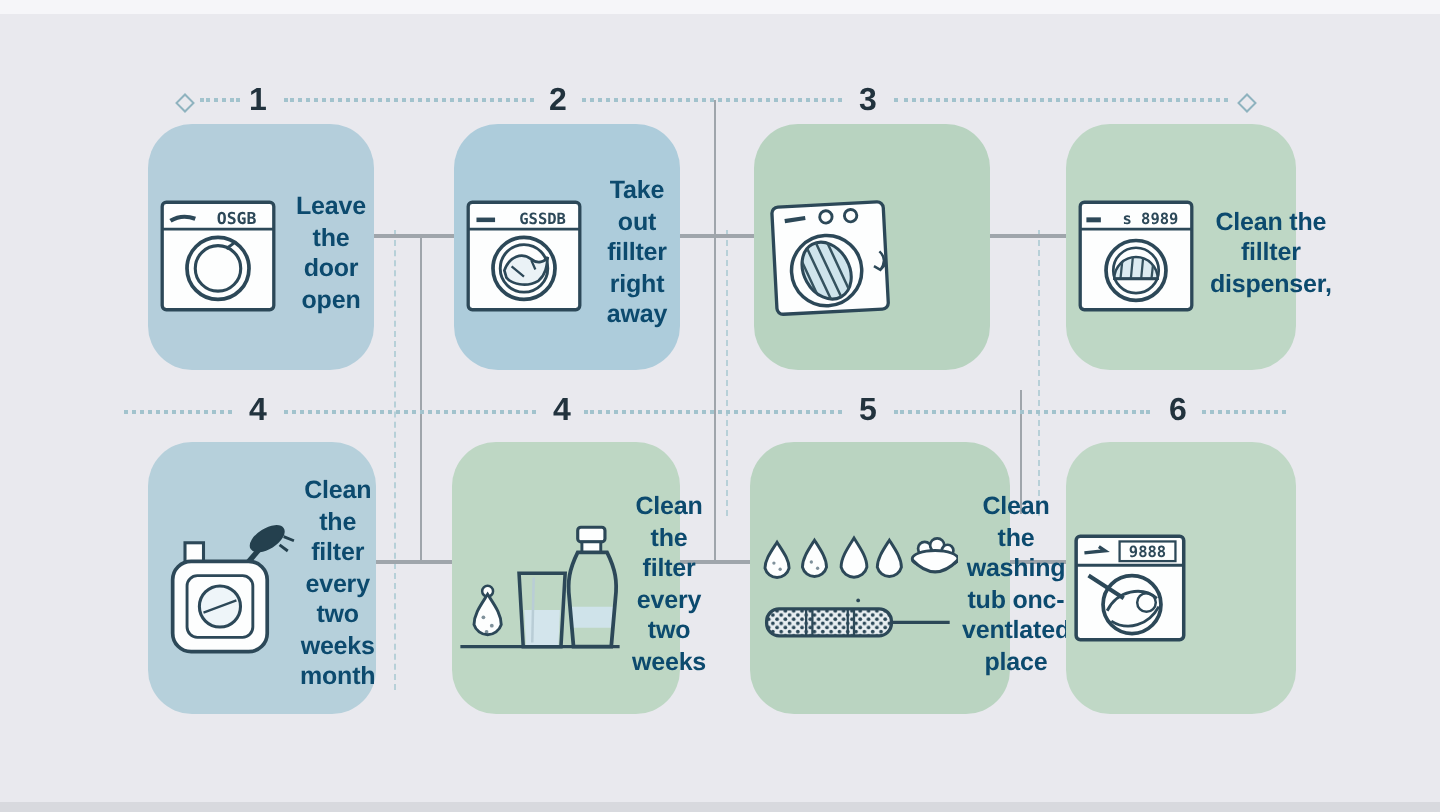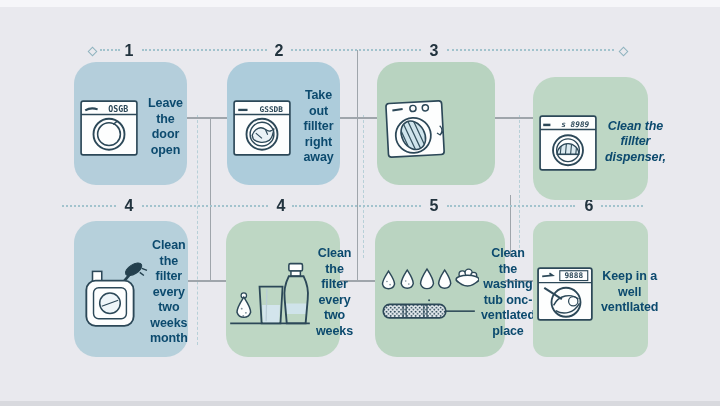--- a/index.html
+++ b/index.html
@@ -133,21 +133,21 @@
             <g clip-path="url(#c3)">
               <path d="M25 24 L23 52 M30 23 L28 53 M35 23 L33 53 M40 24 L38 52" stroke="#35525f" stroke-width="1.2" fill="none"></path>
             </g>
           </g>
           <path d="M59 30 q4 4 0 9 l-3 -2 m3 2 l3 -3" fill="none" stroke="#2c4858" stroke-width="1.2"></path>
         </g>
       </svg>
     </div>
   </div>
 
-  <div class="card r1" style="left: 533px; top: 77px; width: 115px; height: 123px; background: rgb(190, 215, 197); font-style: italic;">
+  <div class="card r1" style="left: 533px; top: 62px; width: 115px; height: 123px; background: rgb(190, 215, 197);">
     <div class="icon-wrap">
       <svg width="70" height="62" viewBox="0 0 66 60">
         <defs>
           <clipPath id="c4">
               <path d="M22.5 40 A10.5 10.5 0 1 1 43.5 40 Z"></path>
             </clipPath>
         </defs>
         <rect x="6" y="4" width="54" height="52" rx="2" fill="#fdfefe" stroke="#2c4858" stroke-width="1.6"></rect>
         <line x1="6" y1="17" x2="60" y2="17" stroke="#2c4858" stroke-width="1.4"></line>
         <line x1="9" y1="12.5" x2="16" y2="12.5" stroke="#2c4858" stroke-width="2.4"></line>
@@ -235,33 +235,31 @@
         <line x1="50" y1="40" x2="50" y2="53" stroke="#2c4858" stroke-width="1.1"></line>
         <line x1="68" y1="46.5" x2="96" y2="46.5" stroke="#2c4858" stroke-width="1.5"></line>
         <circle cx="52" cy="36" r="0.9" fill="#2c4858"></circle>
       </svg>
     </div>
     <div class="title">Clean the washing
 tub onc-ventlated
 place</div>
   </div>
 
-  <div class="card r2" style="left: 533px; top: 221px; width: 115px; height: 136px; background: rgb(192, 216, 198); border-radius: 14px;">
+  <div class="card r2" style="left: 533px; top: 221px; width: 115px; height: 136px; background: rgb(192, 216, 198);">
     <div class="icon-wrap">
       <svg width="66" height="60" viewBox="0 0 62 58">
         <rect x="4" y="4" width="52" height="50" rx="2" fill="#fdfefe" stroke="#2c4858" stroke-width="1.7"></rect>
         <line x1="4" y1="18" x2="56" y2="18" stroke="#2c4858" stroke-width="1.4"></line>
         <path d="M8 12 L18 11 l-3 -2" fill="none" stroke="#2c4858" stroke-width="1.6"></path>
         <rect x="25" y="6.5" width="27" height="9.5" fill="none" stroke="#2c4858" stroke-width="1.1"></rect>
         <text x="38.5" y="14" font-size="7.5" text-anchor="middle">9888</text>
         <circle cx="31" cy="37" r="14" fill="#fdfefe" stroke="#2c4858" stroke-width="1.8"></circle>
         <path d="M10 23 L27 34" stroke="#2c4858" stroke-width="2"></path>
         <path d="M19 40 C24 30 36 28 43 34" fill="none" stroke="#2c4858" stroke-width="1.4"></path>
         <path d="M21 45 C29 50 39 47 44 38" fill="none" stroke="#2c4858" stroke-width="1.4"></path>
         <circle cx="38" cy="36" r="4.5" fill="none" stroke="#2c4858" stroke-width="1.2"></circle>
       </svg>
     </div>
-    <div class="title">Keep in a well
-ventllated</div>
   </div>
 
   <div class="strip-bottom"></div>
 </div>
 
 </body></html>

